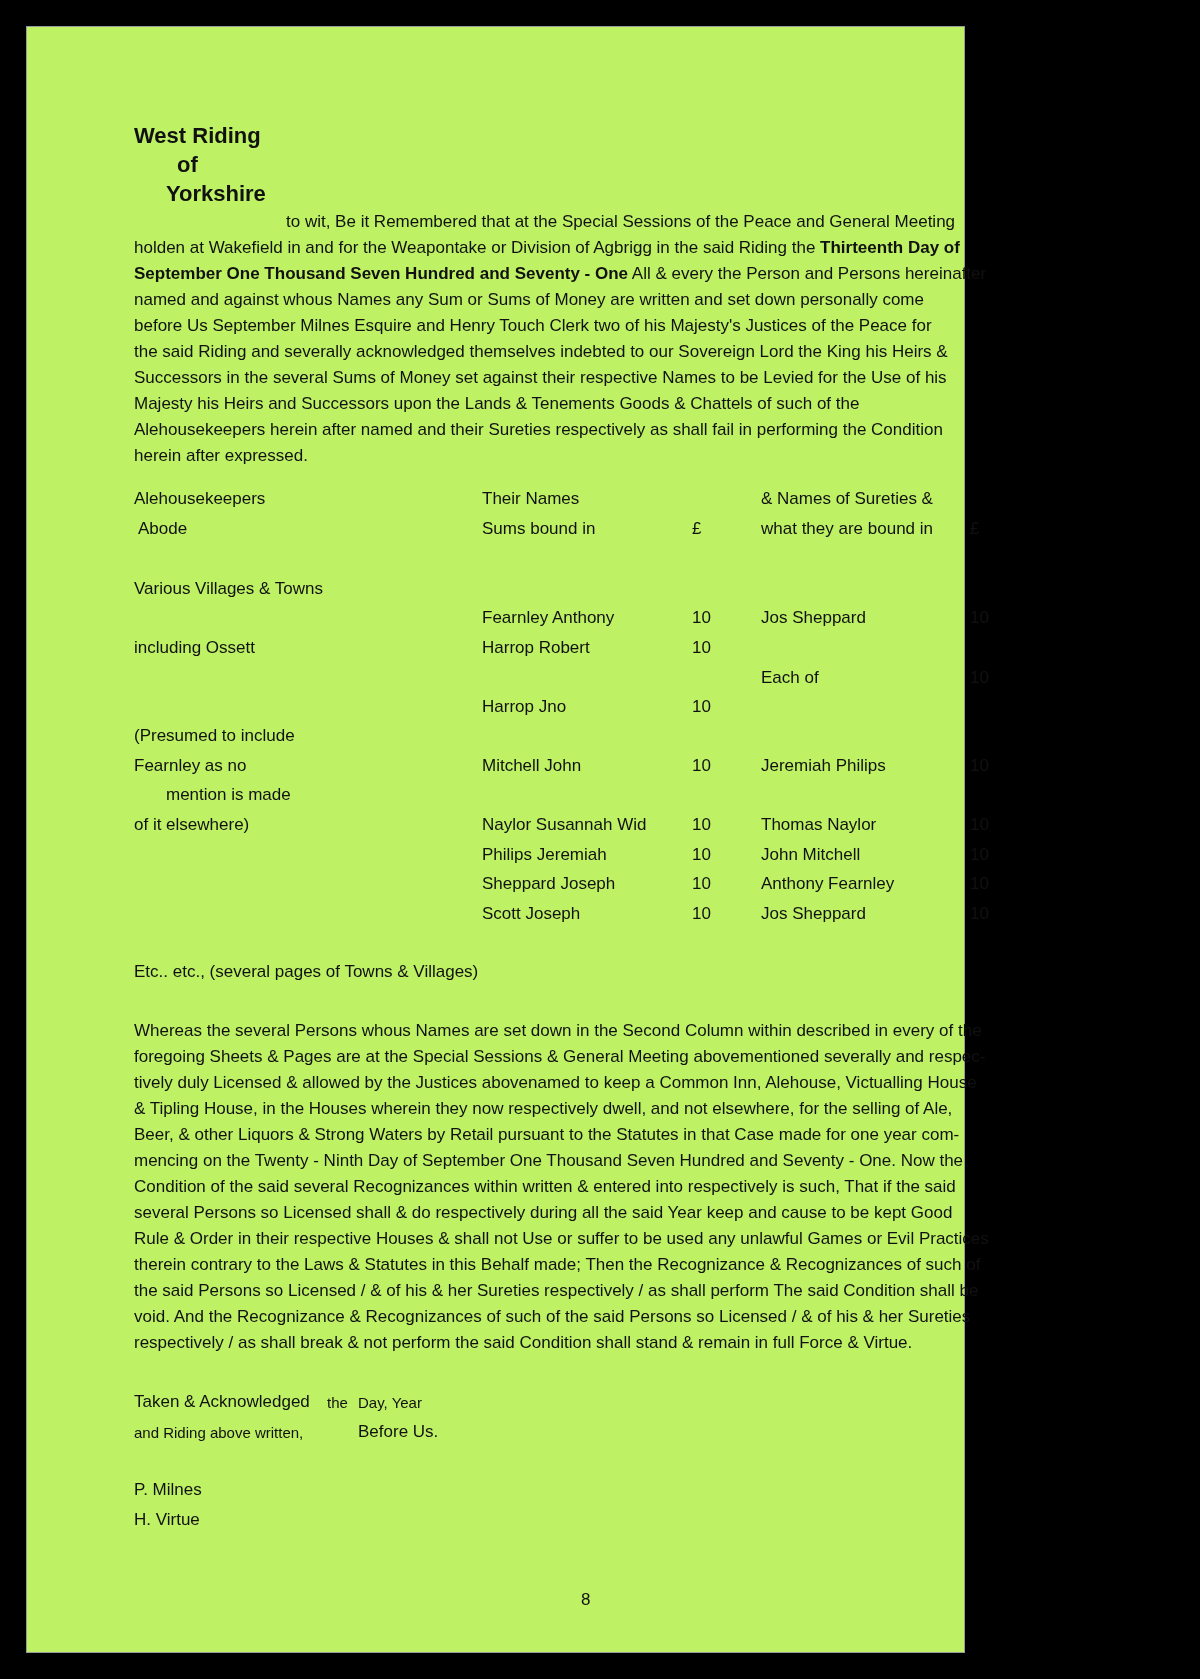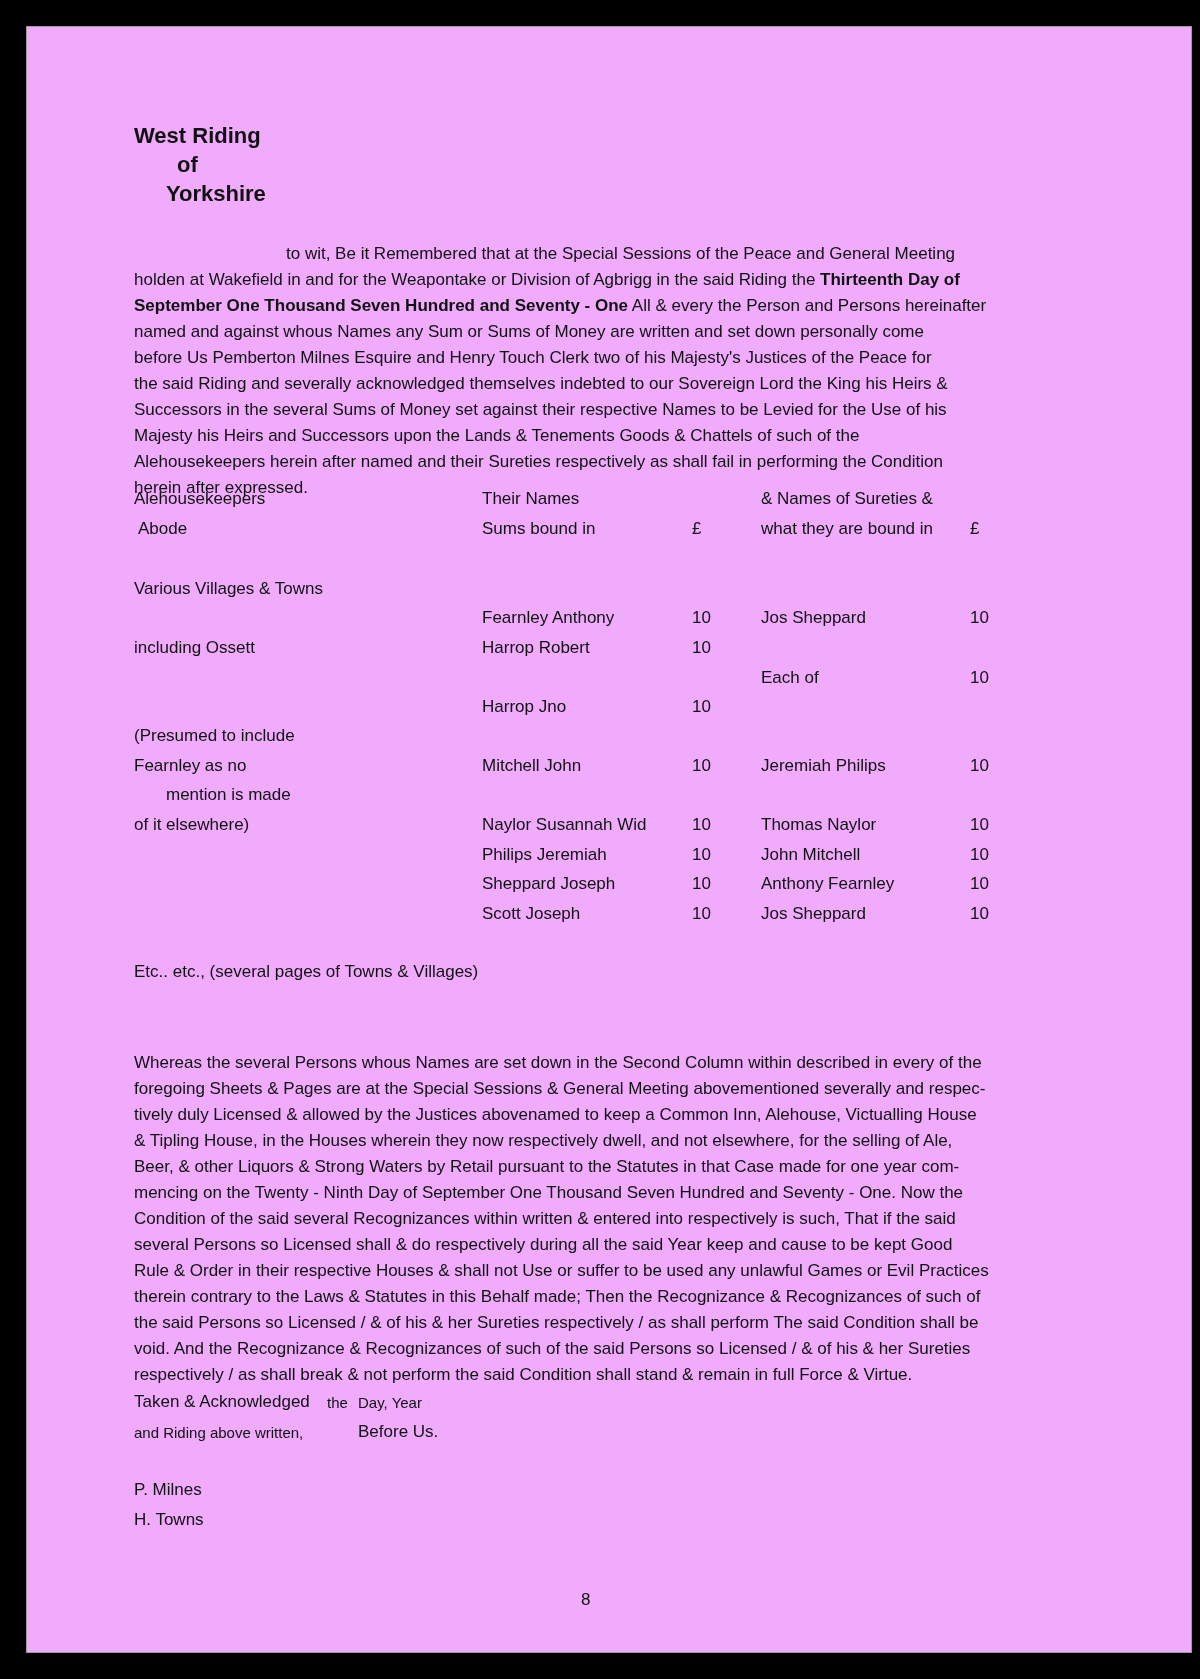--- a/index.html
+++ b/index.html
@@ -5,50 +5,50 @@
   html, body { margin: 0; padding: 0; }
   body {
     width: 1200px; height: 1679px;
     background: #000000;
     position: relative;
     overflow: hidden;
   }
   .page {
     position: absolute;
     left: 26px; top: 26px;
-    width: 1166px; height: 1627px;
-    background: #f0abfc;
+    width: 939px; height: 1627px;
+    background: #bef264;
     border: 1px solid #9a9a9a;
     box-sizing: border-box;
     font-family: "Liberation Sans", sans-serif;
     color: #111111;
     font-size: 17px;
   }
   .abs { position: absolute; white-space: nowrap; }
   .heading { font-weight: bold; font-size: 22px; }
-  .intro-line, .body-line { position: absolute; left: 107px; white-space: nowrap; font-size: 17px; margin-top: 32px; }
+  .intro-line, .body-line { position: absolute; left: 107px; white-space: nowrap; font-size: 17px; }
   .b { font-weight: bold; }
   .cell { position: absolute; white-space: nowrap; font-size: 17px; }
   .small { font-size: 15px; }
 </style>
 </head>
 <body>
 
 <div class="page">
 
   <div class="abs heading" style="left:107px; top:96px;">West Riding</div>
   <div class="abs heading" style="left:150px; top:125px;">of</div>
   <div class="abs heading" style="left:111px; top:154px;margin-left:28px;">Yorkshire</div>
 
   <div id="intro">
       <div class="intro-line" style="top: 185px; left: 259px;"><span>to wit,  Be it Remembered that at the Special Sessions of the Peace and General Meeting</span></div>
       <div class="intro-line" style="top: 211px;"><span>holden at Wakefield in and for the Weapontake or Division of Agbrigg in the said Riding the  </span><span class="b">Thirteenth Day of</span></div>
       <div class="intro-line" style="top: 237px;"><span class="b">September One Thousand Seven Hundred and Seventy - One</span><span> All &amp; every the Person and Persons hereinafter</span></div>
       <div class="intro-line" style="top: 263px;"><span>named and against whous Names any Sum or Sums of Money are written and set down  personally come</span></div>
-      <div class="intro-line" style="top: 289px;"><span>before Us  Pemberton Milnes  Esquire  and  Henry  Touch  Clerk  two of his Majesty's Justices of the Peace for</span></div>
+      <div class="intro-line" style="top: 289px;"><span>before Us  September Milnes  Esquire  and  Henry  Touch  Clerk  two of his Majesty's Justices of the Peace for</span></div>
       <div class="intro-line" style="top: 315px;"><span>the said Riding and severally acknowledged themselves indebted to our Sovereign Lord the King his Heirs &amp;</span></div>
       <div class="intro-line" style="top: 341px;"><span>Successors in the several Sums of Money set against their respective Names to be Levied for the Use of his</span></div>
       <div class="intro-line" style="top: 367px;"><span>Majesty his Heirs and Successors upon the Lands &amp; Tenements  Goods &amp; Chattels  of such of the</span></div>
       <div class="intro-line" style="top: 393px;"><span>Alehousekeepers herein after named and their Sureties respectively as shall fail in performing the Condition</span></div>
       <div class="intro-line" style="top: 419px;"><span>herein after expressed.</span></div>
     </div>
 
   <div class="cell" style="left:107px; top:462px;">Alehousekeepers</div>
   <div class="cell" style="left:111px; top:492px;">Abode</div>
   <div class="cell" style="left:455px; top:462px;">Their Names</div>
@@ -121,16 +121,16 @@
       <div class="body-line" style="top: 1280px;">void.  And the Recognizance &amp; Recognizances  of such of the said Persons so Licensed / &amp; of his &amp; her Sureties</div>
       <div class="body-line" style="top: 1306px;">respectively / as shall break &amp; not perform the said Condition shall stand &amp; remain in full Force &amp; Virtue.</div>
     </div>
 
   <div class="cell" style="left:107px; top:1365px;">Taken &amp; Acknowledged</div>
   <div class="cell small" style="left:300px; top:1367px;">the</div>
   <div class="cell small" style="left:331px; top:1367px;">Day,   Year</div>
   <div class="cell small" style="left:107px; top:1397px;">and Riding above written,</div>
   <div class="cell" style="left:331px; top:1395px;">Before  Us.</div>
   <div class="cell" style="left:107px; top:1453px;">P. Milnes</div>
-  <div class="cell" style="left:107px; top:1483px;">H. Towns</div>
+  <div class="cell" style="left:107px; top:1483px;">H. Virtue</div>
 
   <div class="cell" style="left:554px; top:1563px;">8</div>
 </div>
 
 </body></html>

